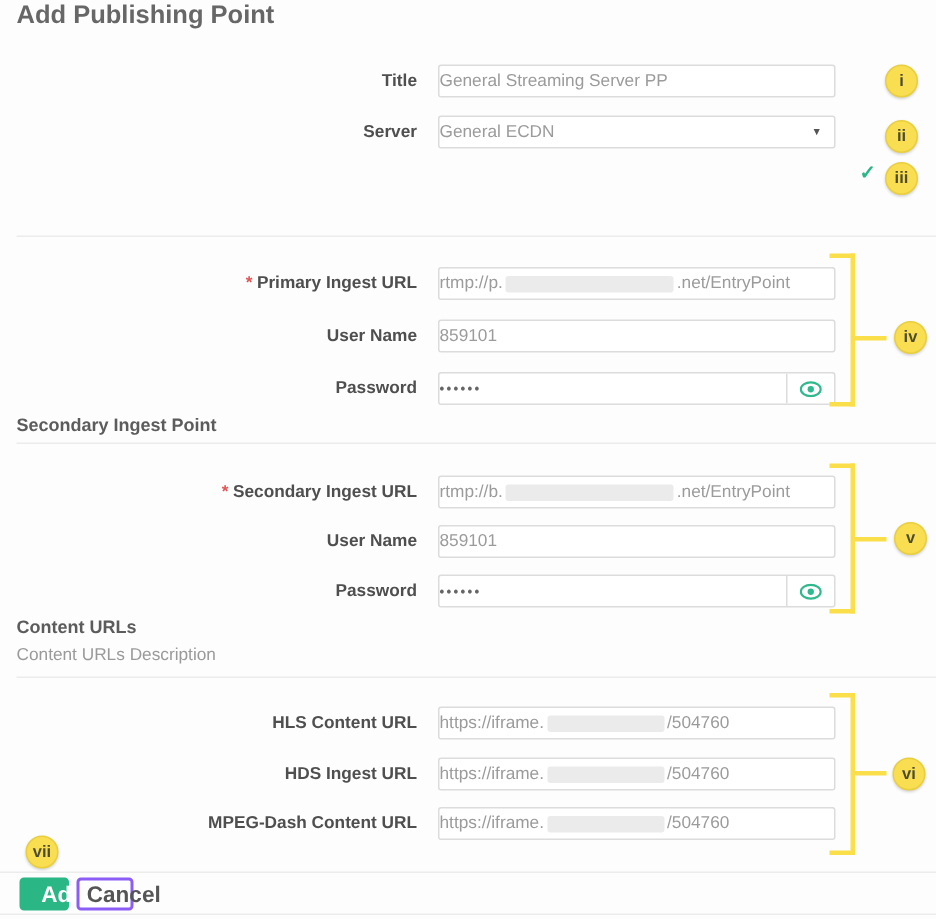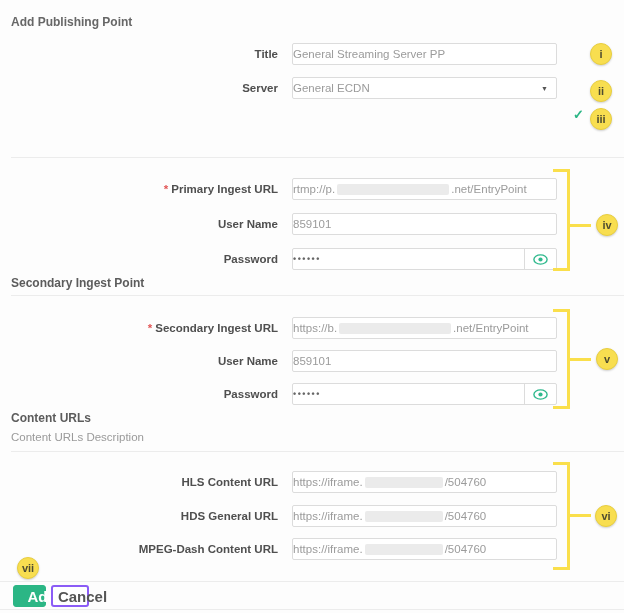--- a/index.html
+++ b/index.html
@@ -3,22 +3,22 @@
 <meta charset="utf-8">
 <style>
   * { margin:0; padding:0; box-sizing:border-box; }
   html,body { background:#fff; }
   body { font-family:"Liberation Sans", sans-serif; }
   .page {
     position:relative; width:624px; height:613px;
     background:#fdfdfd; overflow:hidden;
   }
   .page-title {
-    position:absolute; left:11px; top:15px;
-    font-size:12px; font-weight:bold; color:#676767;
+    position:absolute; left:11px; top:0;
+    font-size:17px; font-weight:bold; color:#676767;
   }
   .row { position:absolute; left:0; height:22px; width:600px; }
   .lbl {
     position:absolute; left:0; top:0; width:278px;
     text-align:right; font-size:11.5px; font-weight:bold;
     color:#4f4f4f; line-height:22px; white-space:nowrap;
   }
   .req { color:#e25555; margin-right:3px; }
   .box {
     position:absolute; left:292px; top:0; width:265px; height:22px;
@@ -132,21 +132,21 @@
   <div class="bracket-arm" style="top:224px"></div>
   <div class="circle" style="left:596px;top:214px">iv</div>
 
   <div class="section-h" style="top:276px">Secondary Ingest Point</div>
   <div class="divider" style="top:295px"></div>
 
   <div class="row" style="top:317px">
     <div class="lbl"><span class="req">*</span><span>Secondary Ingest URL</span></div>
     <div class="box">
       <span class="val">
-          <span>https://b.</span>
+          <span>rtmp://b.</span>
           <span class="blur blur-rtmp"></span>
           <span>.net/EntryPoint</span>
         </span>
     </div>
   </div>
 
   <div class="row" style="top:350px">
     <div class="lbl">User Name</div>
     <div class="box">
       <span class="val">859101</span>
@@ -179,21 +179,21 @@
     <div class="box">
       <span class="val">
           <span>https://iframe.</span>
           <span class="blur blur-content"></span>
           <span>/504760</span>
         </span>
     </div>
   </div>
 
   <div class="row" style="top:505px">
-    <div class="lbl">HDS General URL</div>
+    <div class="lbl">HDS Ingest URL</div>
     <div class="box">
       <span class="val">
           <span>https://iframe.</span>
           <span class="blur blur-content"></span>
           <span>/504760</span>
         </span>
     </div>
   </div>
 
   <div class="row" style="top:538px">

